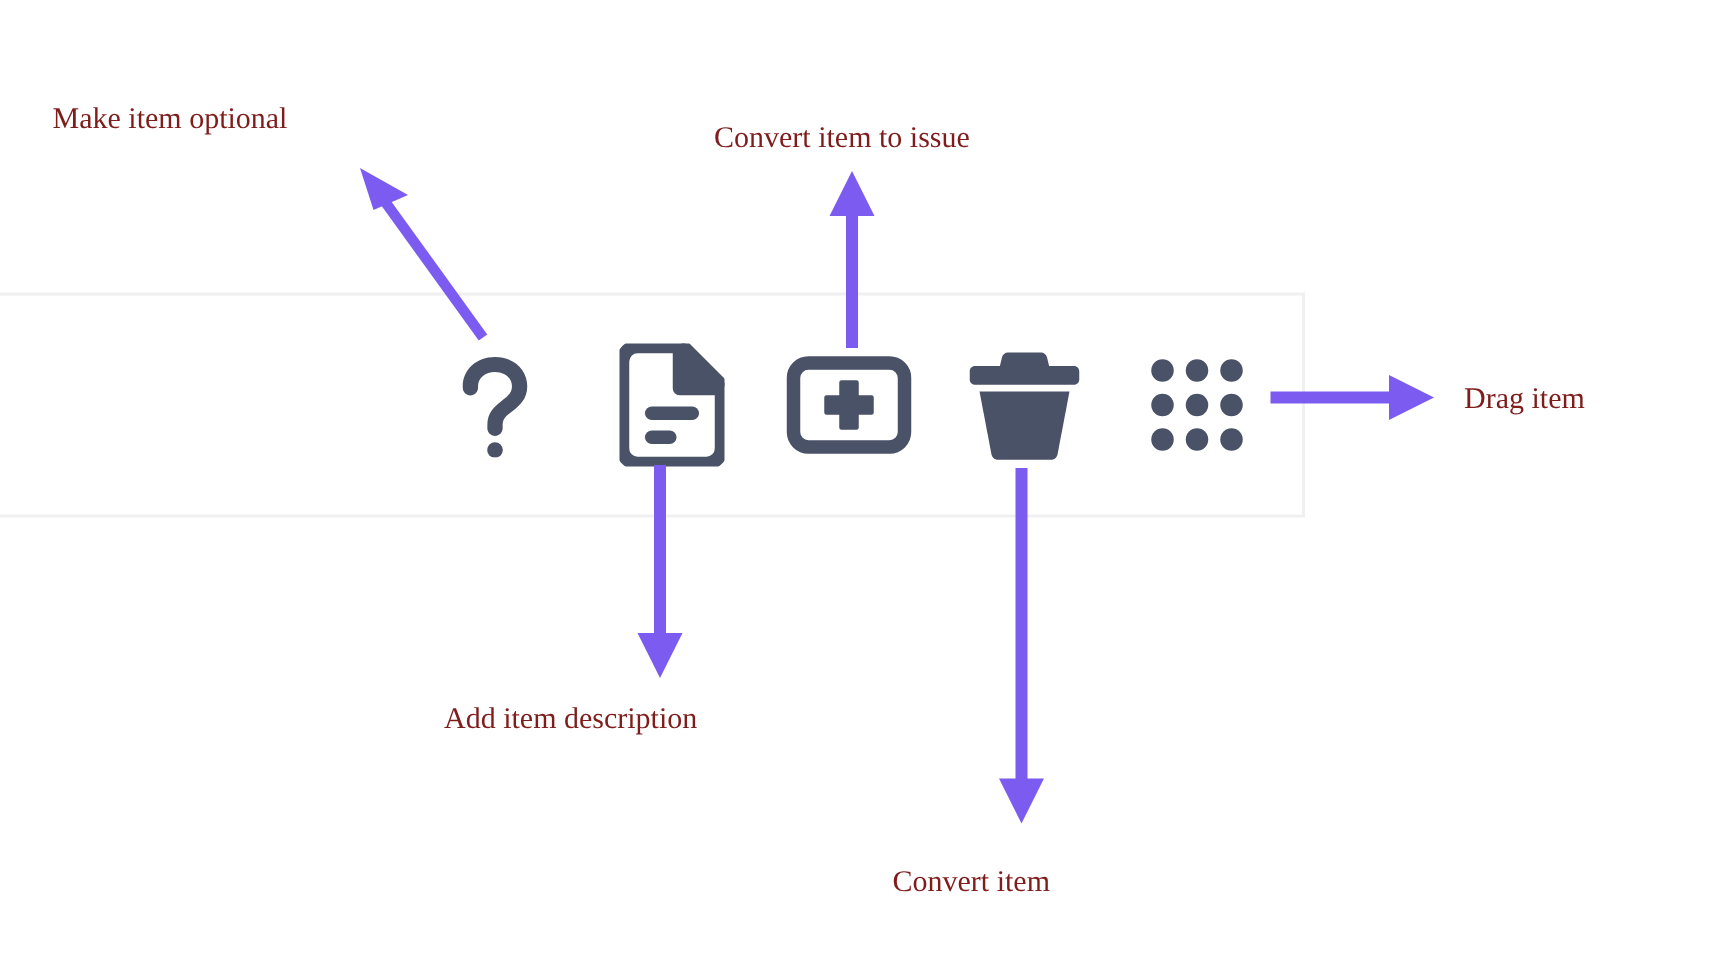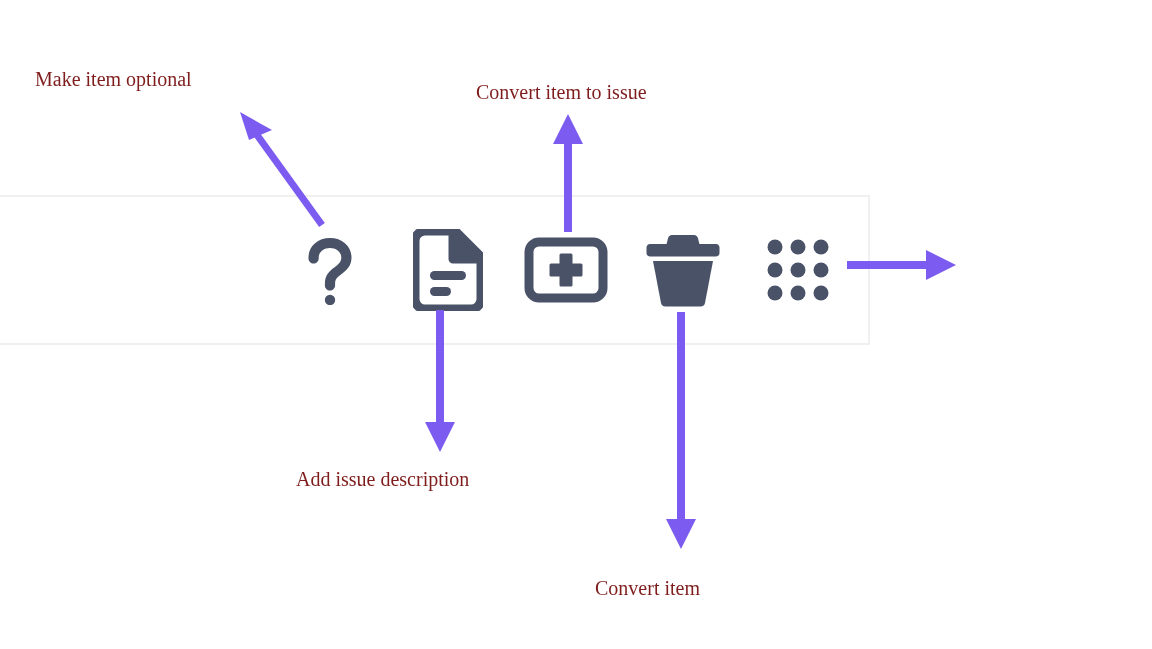--- a/index.html
+++ b/index.html
@@ -173,18 +173,19 @@
     <g>
       <line x1="681" y1="312" x2="681" y2="524" stroke="#7c5cf0" stroke-width="8" stroke-linecap="butt"></line>
       <path d="M681 549 L666 519 L696 519 Z" fill="#7c5cf0"></path>
     </g>
   </svg>
 
   <div class="anno-label" id="label-optional">Make item optional</div>
 
   <div class="anno-label" id="label-convert">Convert item to issue</div>
 
+  <div class="anno-label" id="label-drag">Drag item</div>
 
-  <div class="anno-label" id="label-describe">Add issue description</div>
+  <div class="anno-label" id="label-describe">Add item description</div>
 
   <div class="anno-label" id="label-delete">Convert item</div>
 
 </div>
 
 </body></html>

